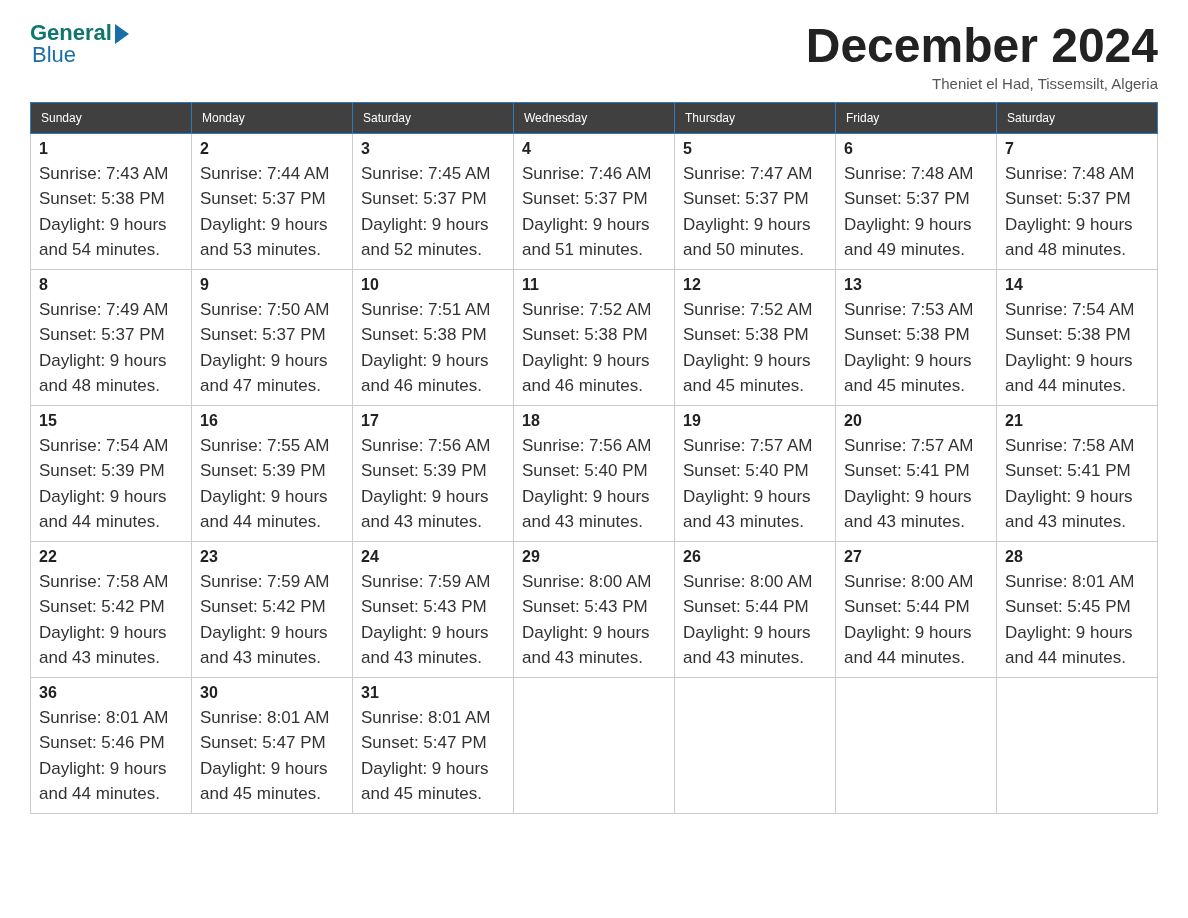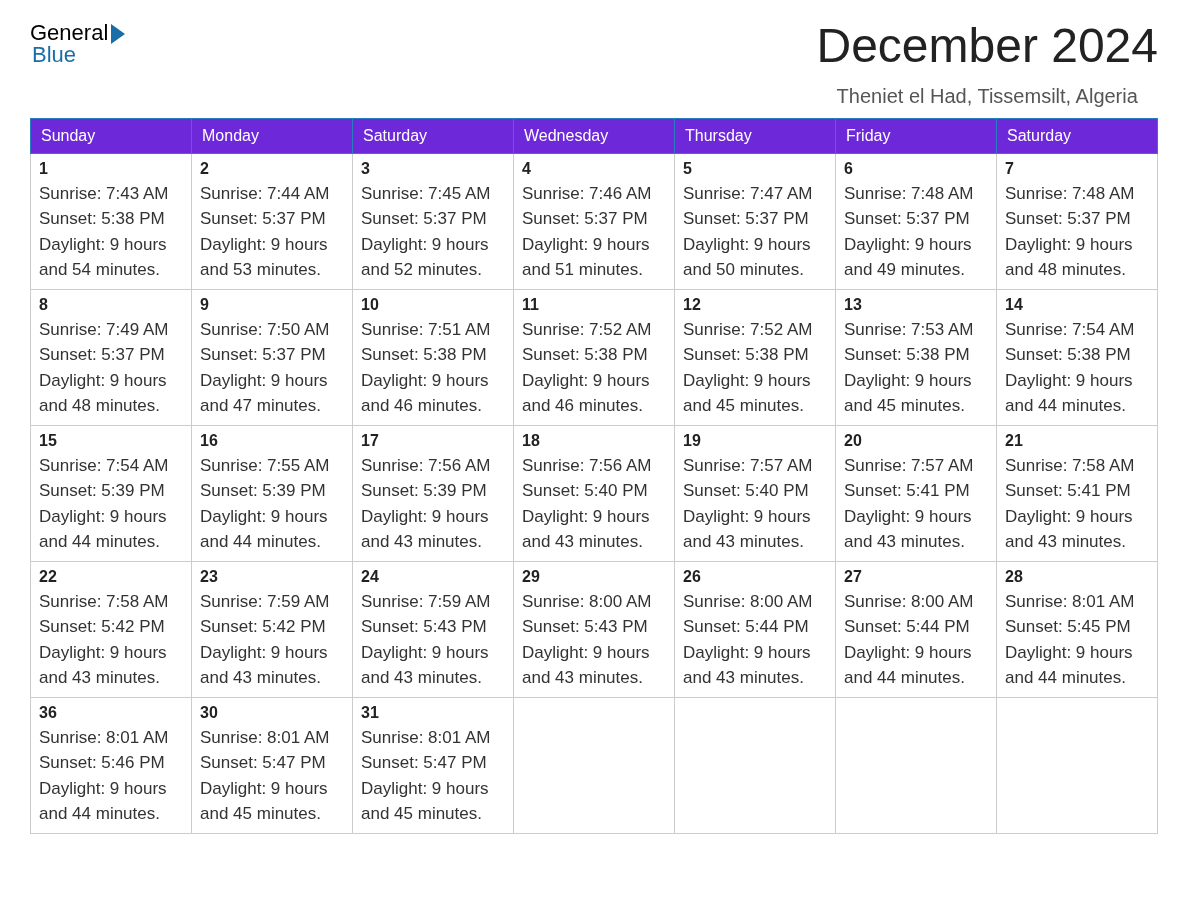--- a/index.html
+++ b/index.html
@@ -20,22 +20,22 @@
       display: flex;
       flex-direction: column;
       align-items: flex-start;
     }
     .logo-top {
       display: flex;
       align-items: center;
     }
     .logo-general {
       font-size: 22px;
-      font-weight: normal;
-      color: #000000;
+      font-weight: bold;
+      color: #0f766e;
     }
     .logo-arrow {
       width: 0;
       height: 0;
       border-left: 14px solid #1a6ea8;
       border-top: 10px solid transparent;
       border-bottom: 10px solid transparent;
       margin-left: 3px;
       margin-top: 2px;
     }
@@ -44,39 +44,38 @@
       font-weight: normal;
       color: #1a6ea8;
       margin-top: -4px;
       margin-left: 2px;
     }
     .title-block {
       text-align: right;
     }
     .month-title {
       font-size: 48px;
-      font-weight: normal;
+      font-weight: bold;
       color: #222;
       line-height: 1.1;
     }
     .location-title {
-      font-size: 20px;
+      font-size: 15px;
       color: #555;
-      margin-top: 12px;
-      text-align: center;
+      margin-top: 2px;
     }
     .calendar {
       width: 100%;
       border-collapse: collapse;
       margin-top: 10px;
     }
     .calendar th {
-      background-color: #6d28d9;
+      background-color: #404040;
       color: #fff;
-      font-size: 16px;
+      font-size: 12px;
       font-weight: normal;
       padding: 8px 10px;
       text-align: left;
       border: 1px solid #2a7bbf;
     }
     .calendar td {
       border: 1px solid #ccc;
       vertical-align: top;
       padding: 6px 8px;
       width: 14.28%;

